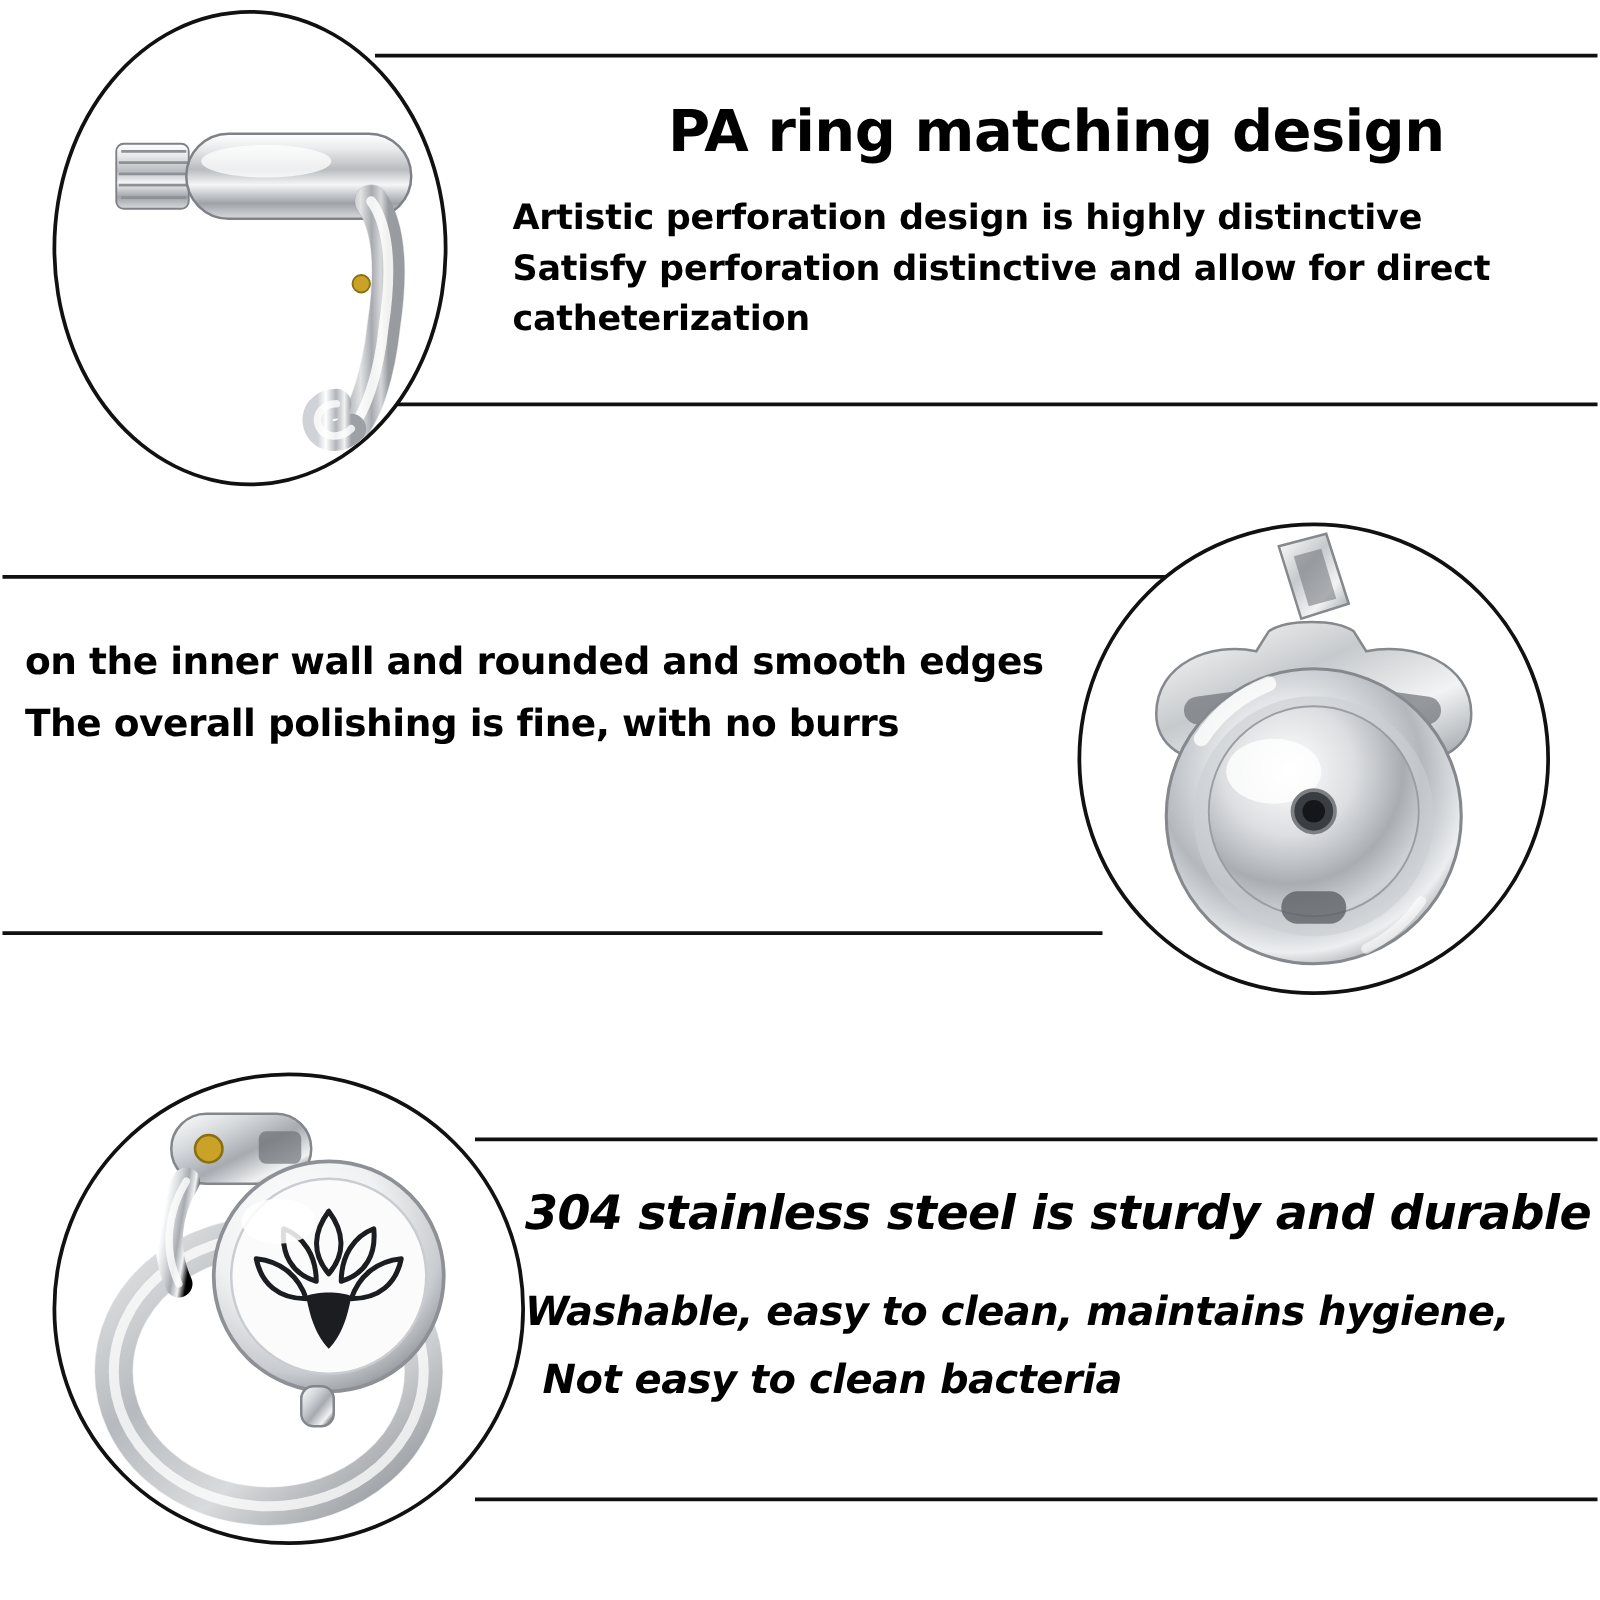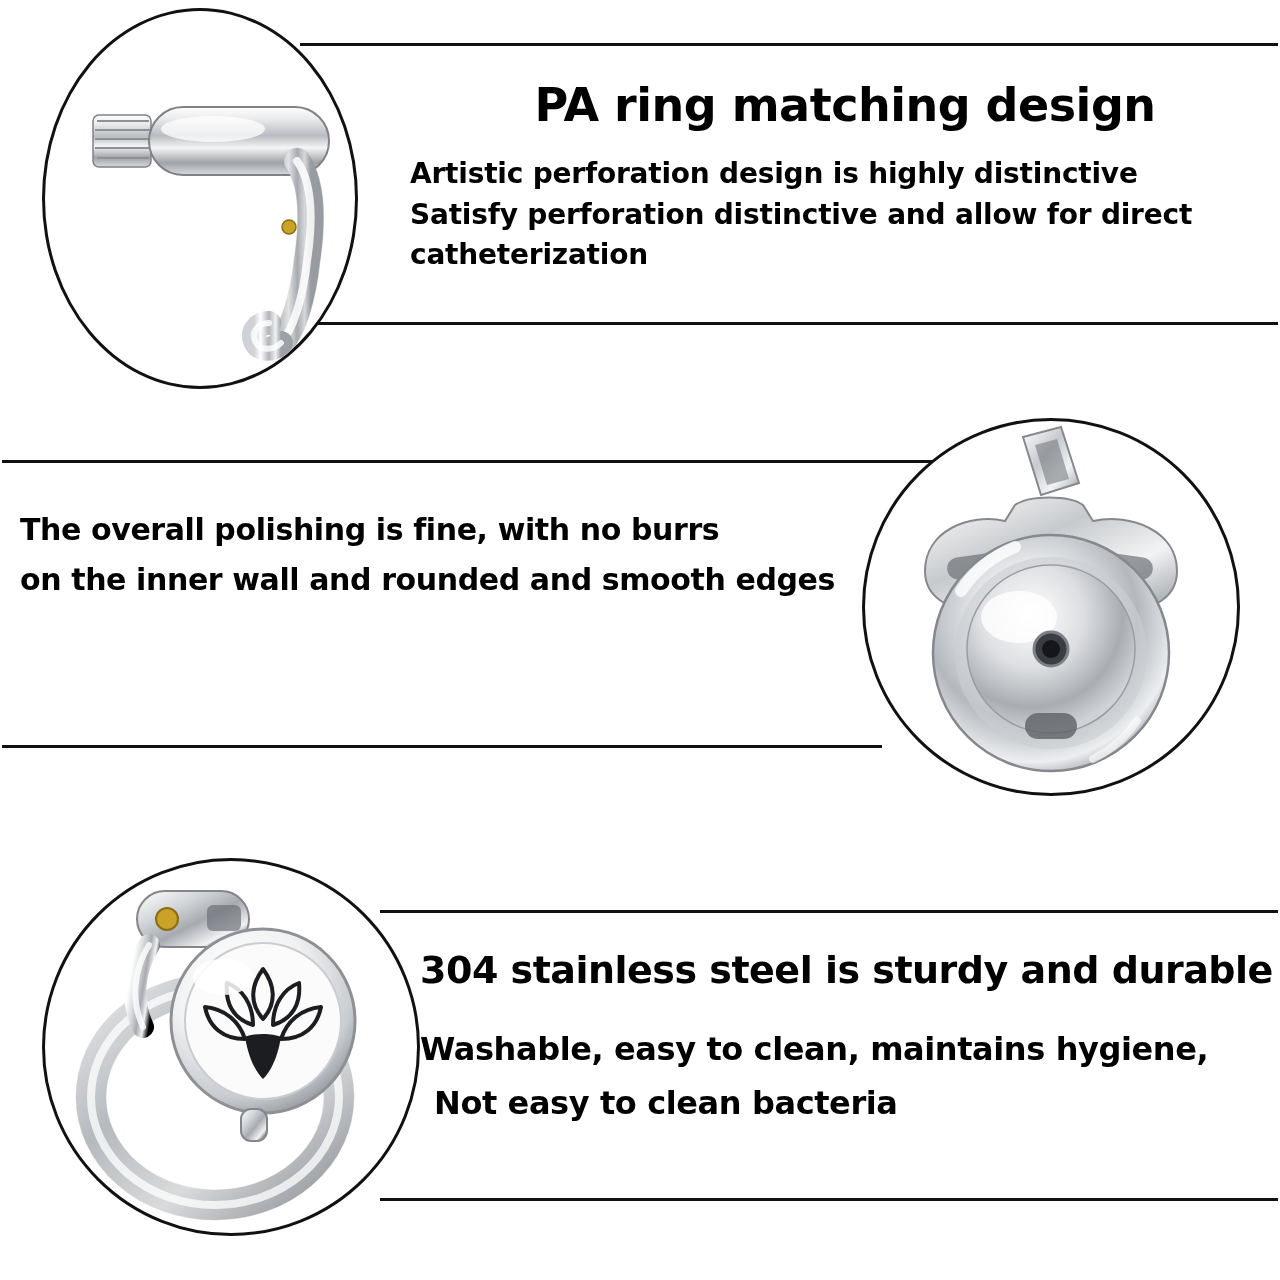--- a/index.html
+++ b/index.html
@@ -158,20 +158,21 @@
     width: 898px;
     height: 3px;
     background: #111;
     z-index: 1;
   }
   #s3-text {
     position: absolute;
     left: 420px;
     top: 118px;
     width: 860px;
+    font-style: italic;
   }
   #s3-title {
     font-size: 38px;
     font-weight: bold;
     letter-spacing: -0.5px;
     margin-bottom: 30px;
   }
   #s3-sub1, #s3-sub2 {
     font-size: 32px;
     font-weight: bold;
@@ -291,22 +292,22 @@
       <circle cx="186" cy="228" r="9" fill="#14161a"></circle>
 
       <rect x="160" y="292" width="52" height="26" rx="13" fill="#5e6267" opacity="0.8"></rect>
 
       <path d="M96 170 A118 118 0 0 1 150 126" fill="none" stroke="#ffffff" stroke-width="12" stroke-linecap="round" opacity="0.8"></path>
       <path d="M272 300 A118 118 0 0 1 228 338" fill="none" stroke="#ffffff" stroke-width="8" stroke-linecap="round" opacity="0.6"></path>
     </svg>
   </div>
 
   <div id="s2-text">
+    <div id="s2-sub2">on the inner wall and rounded and smooth edges</div>
     <div id="s2-sub1">The overall polishing is fine, with no burrs</div>
-    <div id="s2-sub2">on the inner wall and rounded and smooth edges</div>
   </div>
 </div>
 
 <div class="feature-block" id="section-3">
 
   <div id="s3-line-top"></div>
   <div id="s3-line-bottom"></div>
 
   <div id="s3-circle">
     <svg width="372" height="372" viewBox="0 0 372 372">

